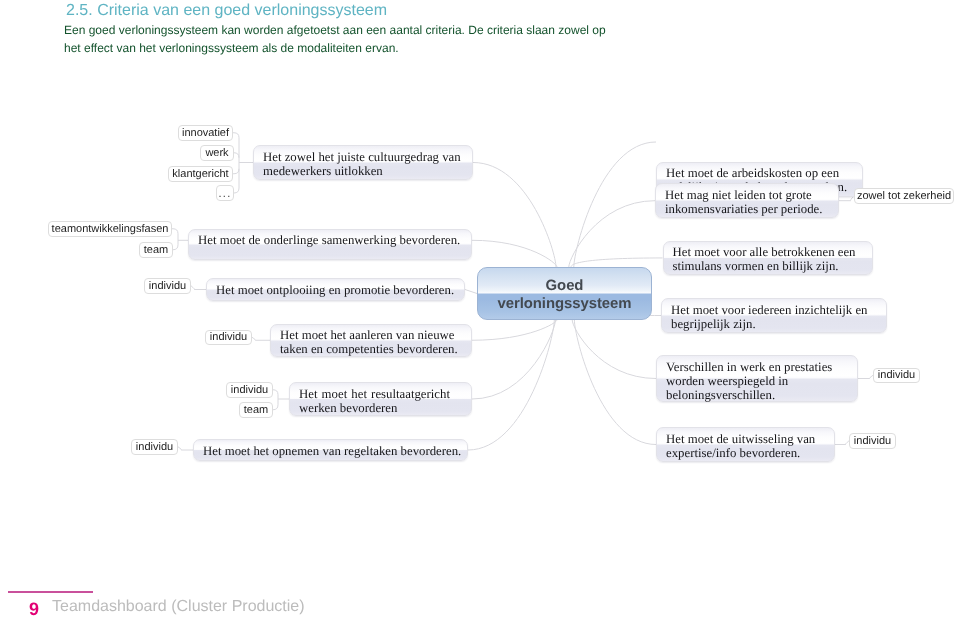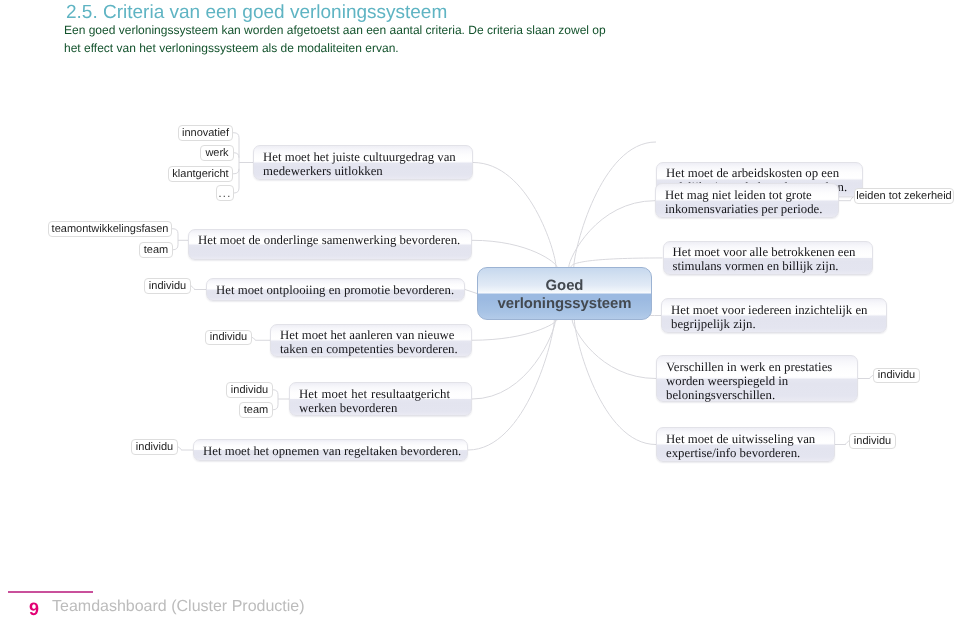--- a/index.html
+++ b/index.html
@@ -1,21 +1,21 @@
 <!DOCTYPE html>
 <html><head>
 <meta charset="utf-8">
 <title>Criteria van een goed verloningssysteem</title>
 <style>
   html,body{margin:0;padding:0;}
   body{-webkit-font-smoothing:antialiased;text-rendering:geometricPrecision;width:959px;height:618px;background:#ffffff;font-family:"Liberation Sans",sans-serif;overflow:hidden;position:relative;}
   .page{position:absolute;inset:0;transform:translateZ(0);}
 
   
-  .hdr-title{position:absolute;left:66px;top:1.5px;font-size:19px;color:#5fb4c3;font-family:"Liberation Sans",sans-serif;white-space:nowrap;}
+  .hdr-title{position:absolute;left:66px;top:1.5px;font-size:16px;color:#5fb4c3;font-family:"Liberation Sans",sans-serif;white-space:nowrap;}
   .hdr-body{position:absolute;left:64px;top:20.5px;width:552px;font-size:12px;color:#14532d;line-height:18.2px;}
 
   
   #map{position:absolute;left:0;top:0;width:959px;height:618px;}
   svg.links{position:absolute;left:0;top:0;width:959px;height:618px;}
 
   .node{position:absolute;box-sizing:border-box;border-radius:7px;
         border:1px solid #e2e2e8;
         background:linear-gradient(to bottom,#eeeef5 0%,#f7f7fb 12%,#fdfdfe 28%,#ffffff 44%,#fbfbfd 49.5%,#e6e7f1 50.5%,#e3e4ef 62%,#e4e5f0 88%,#eaeaf3 100%);
         font-family:"Liberation Serif",serif;font-size:12.8px;color:#16161a;
@@ -83,21 +83,21 @@
       </svg>
 
     <div id="nodes">
 
       <div class="center" style="left: 477px; top: 267px; width: 175px; height: 53px;">
         <div>Goed</div>
         <div>verloningssysteem</div>
       </div>
 
       <div class="node" style="left: 253px; top: 145px; width: 220px; height: 35px;">
-          <div class="txt">Het moet het juiste cultuurgedrag van medewerkers uitlokken</div>
+          <div class="txt">Het zowel het juiste cultuurgedrag van medewerkers uitlokken</div>
         </div>
       <div class="node" style="left: 188px; top: 228.8px; width: 284px; height: 31px;">
           <div class="txt">Het moet de onderlinge samenwerking bevorderen.</div>
         </div>
       <div class="node" style="left: 206px; top: 278px; width: 259px; height: 23px;">
           <div class="txt">Het moet ontplooiing en promotie bevorderen.</div>
         </div>
       <div class="node" style="left: 270px; top: 323.5px; width: 202px; height: 33.5px;">
           <div class="txt">Het moet het aanleren van nieuwe taken en competenties bevorderen.</div>
         </div>
@@ -130,21 +130,21 @@
       <div class="tag" style="left: 200px; top: 145px; width: 34px; height: 15.5px;"><span>werk</span></div>
       <div class="tag" style="left: 168px; top: 166px; width: 65px; height: 15.5px;"><span>klantgericht</span></div>
       <div class="tag ell" style="left: 216px; top: 185px; width: 18px; height: 16px;"><span>...</span></div>
       <div class="tag" style="left: 48px; top: 221px; width: 124px; height: 15.5px;"><span>teamontwikkelingsfasen</span></div>
       <div class="tag" style="left: 139px; top: 242px; width: 34px; height: 15.5px;"><span>team</span></div>
       <div class="tag" style="left: 144px; top: 278px; width: 47px; height: 15.5px;"><span>individu</span></div>
       <div class="tag" style="left: 205px; top: 329.5px; width: 47px; height: 15.5px;"><span>individu</span></div>
       <div class="tag" style="left: 226px; top: 382px; width: 47px; height: 15.5px;"><span>individu</span></div>
       <div class="tag" style="left: 239px; top: 402px; width: 34px; height: 15.5px;"><span>team</span></div>
       <div class="tag" style="left: 131px; top: 439px; width: 47px; height: 15.5px;"><span>individu</span></div>
-      <div class="tag" style="left: 854px; top: 188px; width: 100px; height: 15.5px;"><span>leiden tot zekerheid</span></div>
+      <div class="tag" style="left: 854px; top: 188px; width: 100px; height: 15.5px;"><span>zowel tot zekerheid</span></div>
       <div class="tag" style="left: 873px; top: 367.5px; width: 47px; height: 15.5px;"><span>individu</span></div>
       <div class="tag" style="left: 849px; top: 433px; width: 47px; height: 15.5px;"><span>individu</span></div>
 
     </div>
   </div>
 
   <div class="foot-rule"></div>
   <div class="foot-num">9</div>
   <div class="foot-txt">Teamdashboard (Cluster Productie)</div>
 </div>

